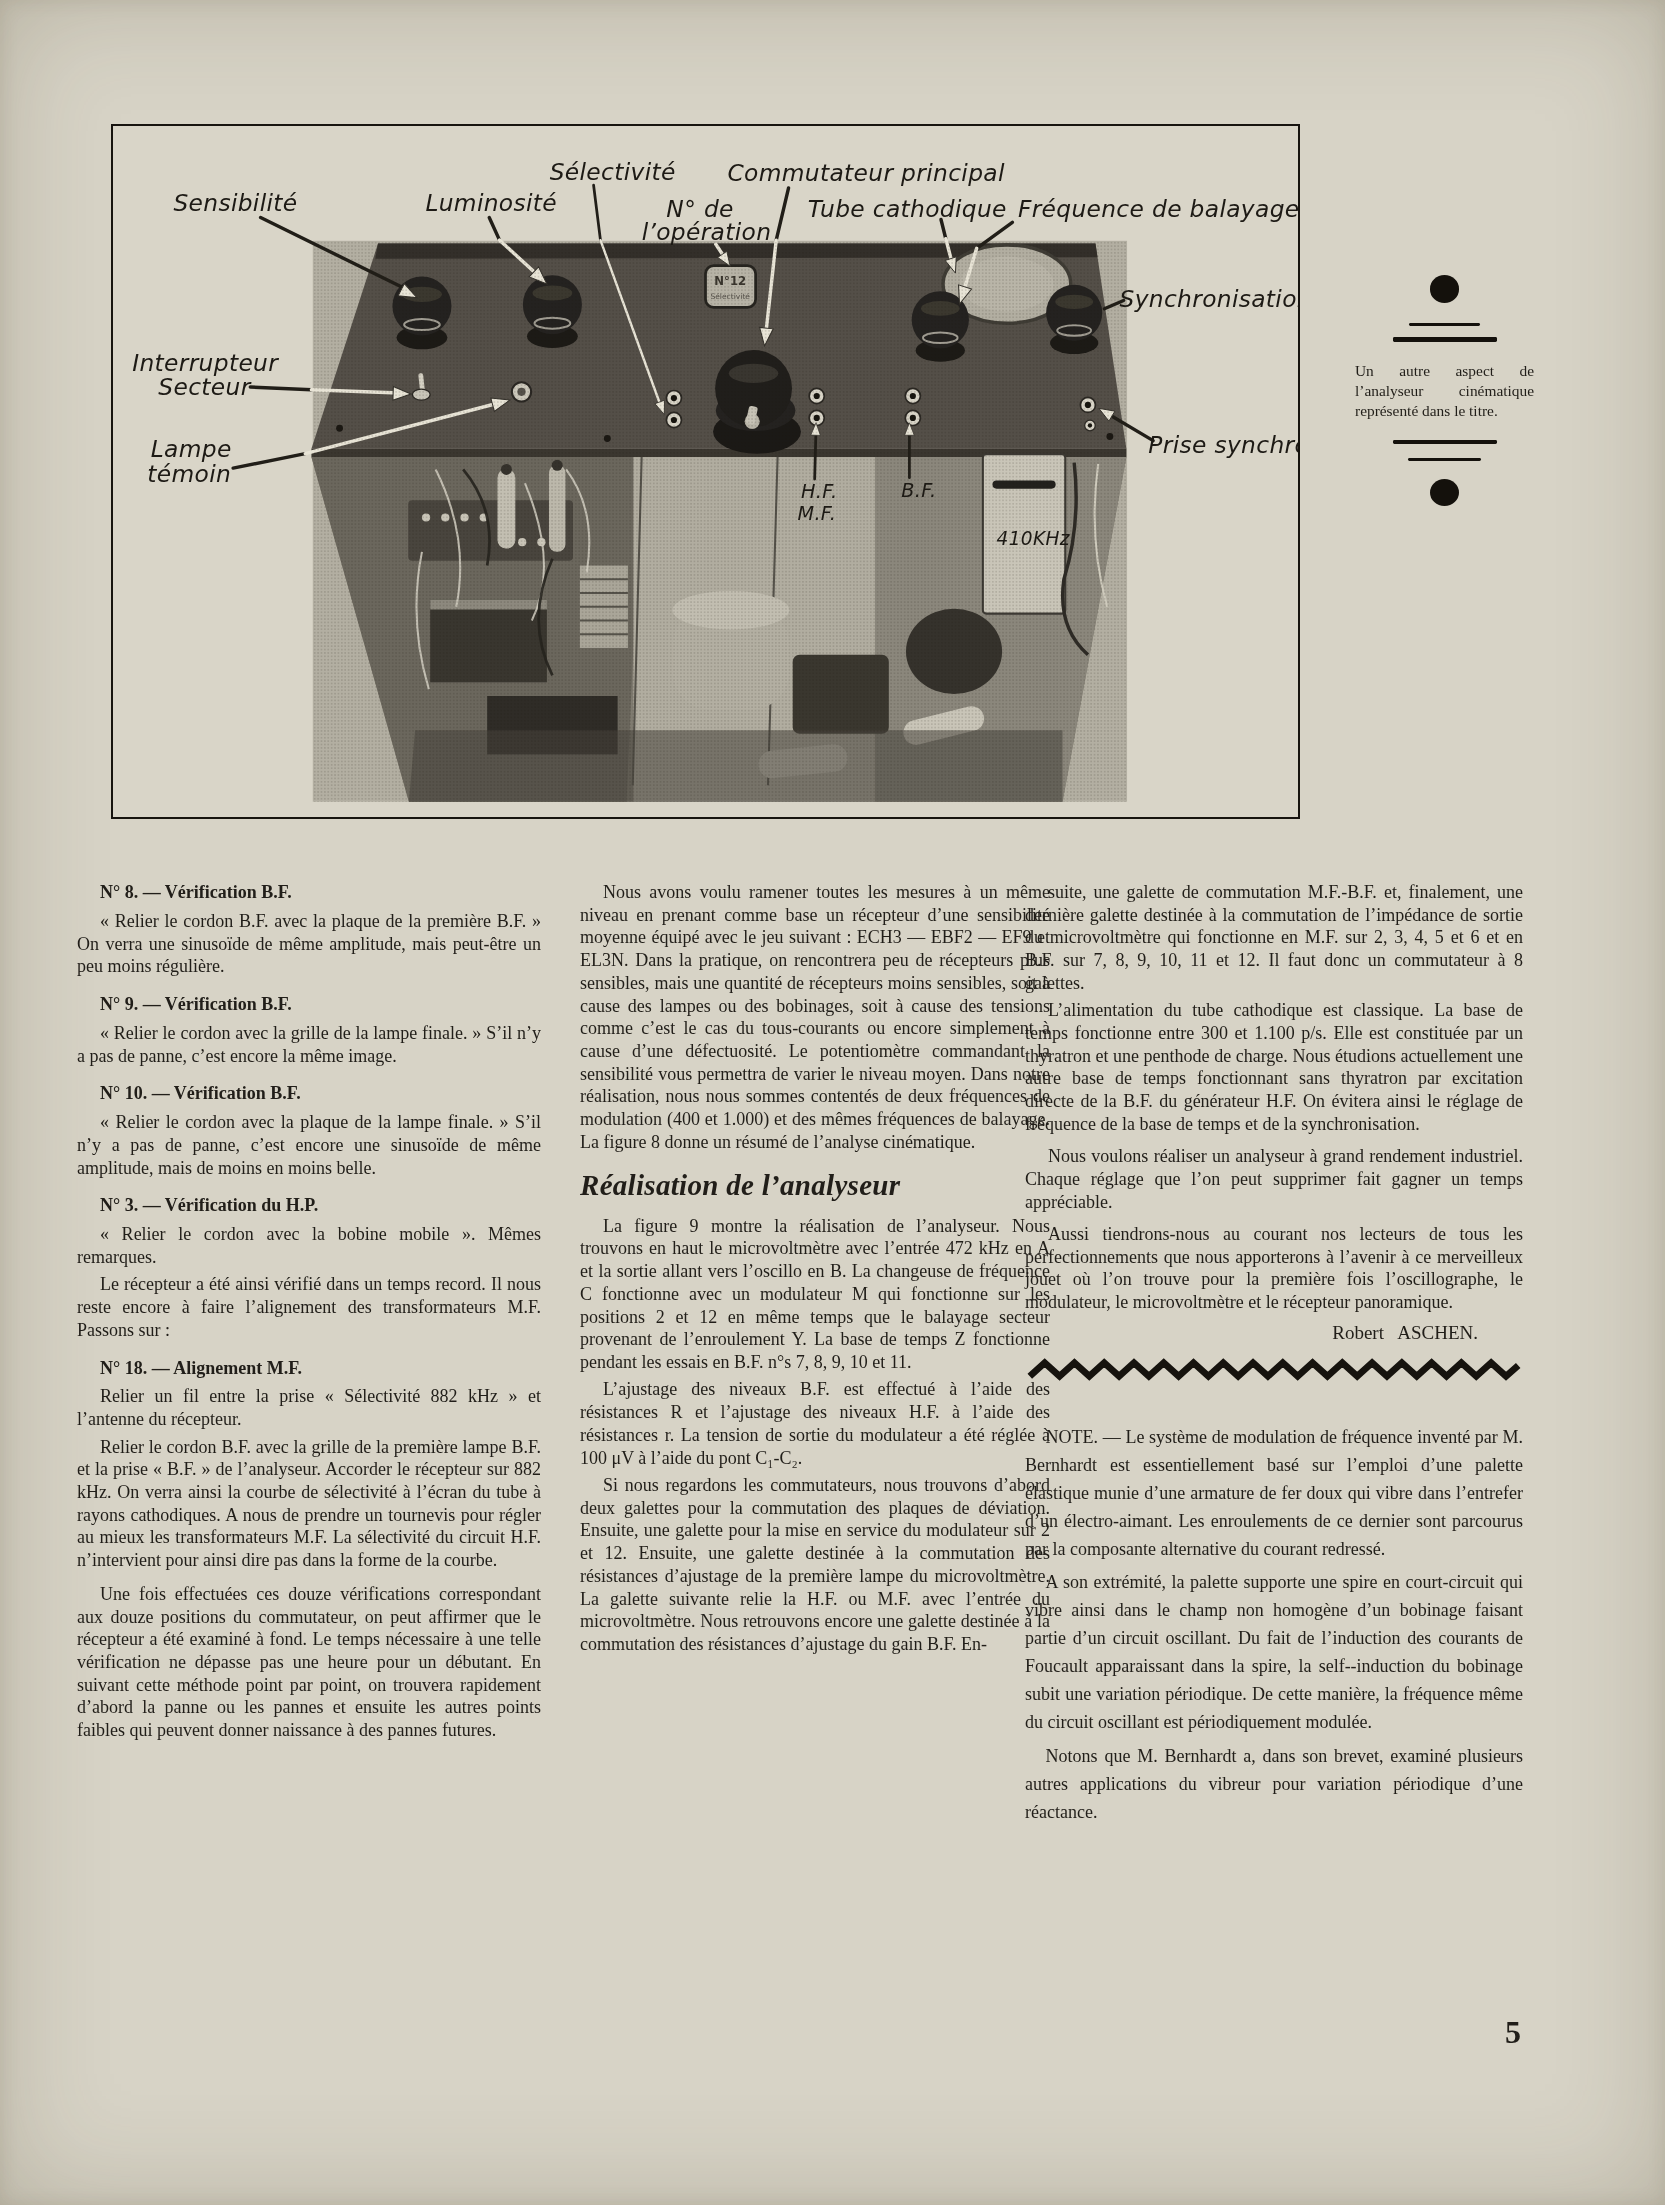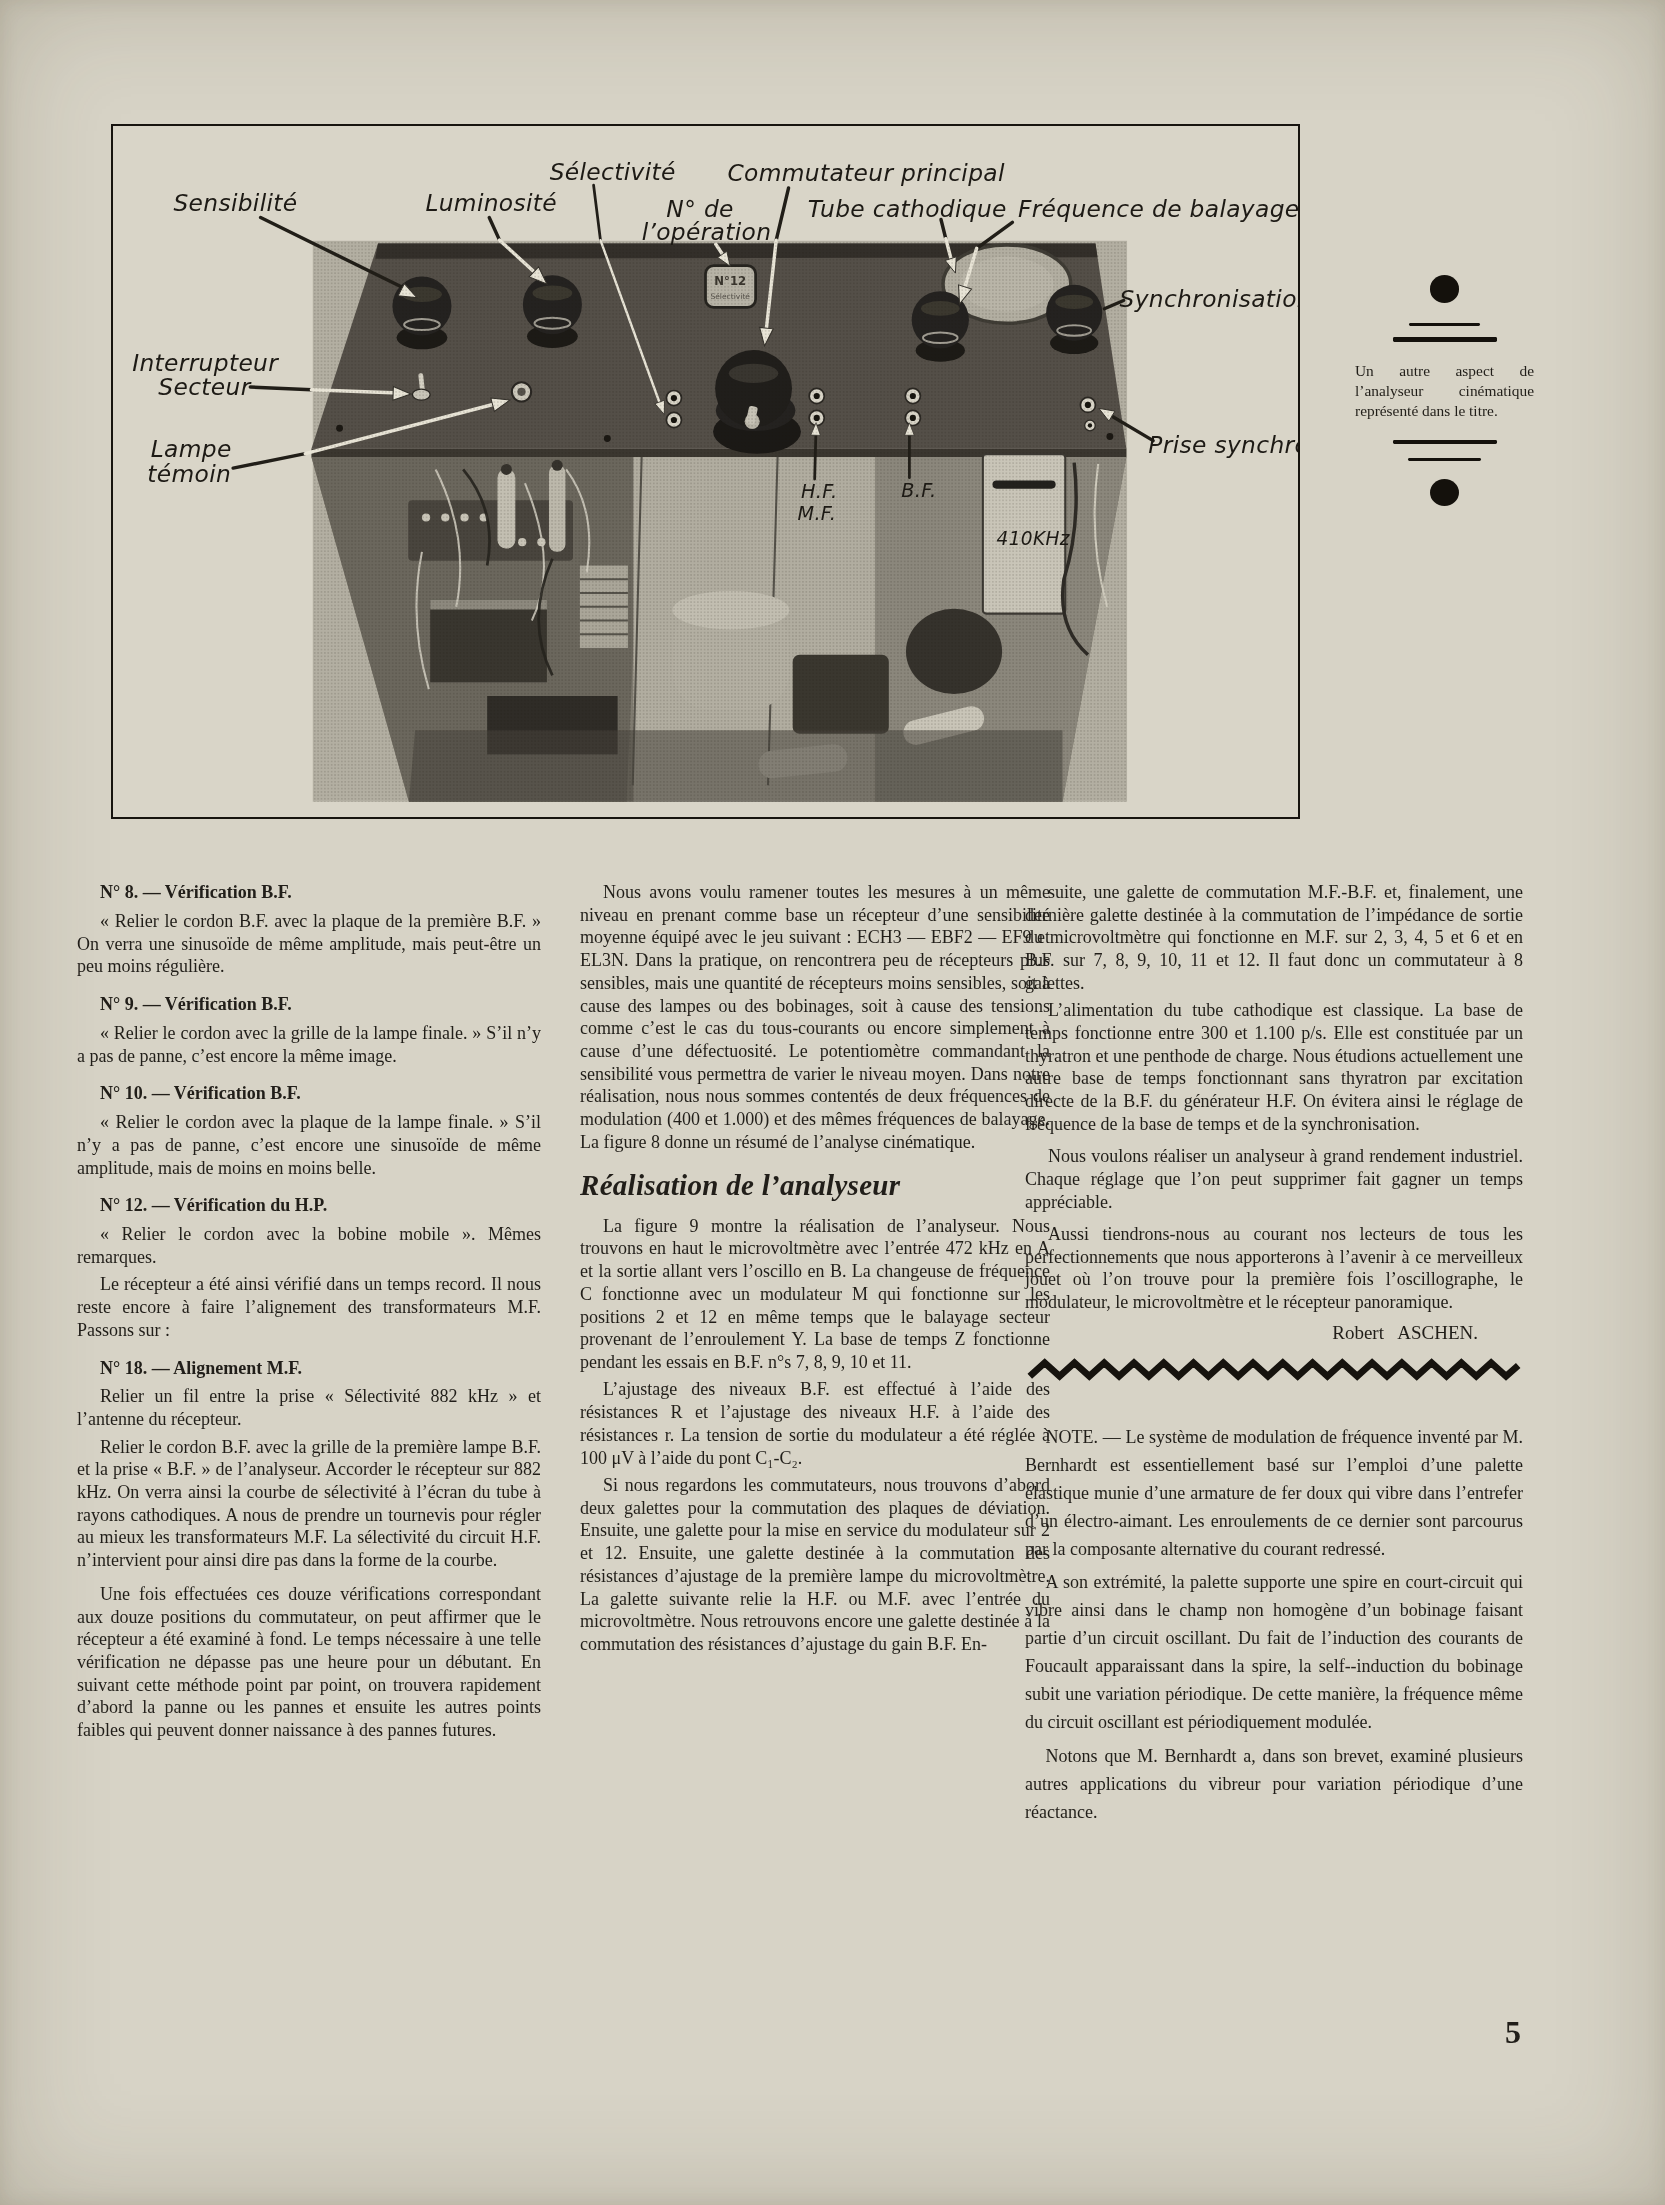--- a/index.html
+++ b/index.html
@@ -266,21 +266,21 @@
     <div class="sb-dot sb-dot2"></div>
   </div>
 
   <div class="col" style="left:77px;width:464px">
     <p class="h">N° 8. — Vérification B.F.</p>
     <p class="p">« Relier le cordon B.F. avec la plaque de la première B.F. » On verra une sinusoïde de même amplitude, mais peut-être un peu moins régulière.</p>
     <p class="h">N° 9. — Vérification B.F.</p>
     <p class="p">« Relier le cordon avec la grille de la lampe finale. » S’il n’y a pas de panne, c’est encore la même image.</p>
     <p class="h">N° 10. — Vérification B.F.</p>
     <p class="p">« Relier le cordon avec la plaque de la lampe finale. » S’il n’y a pas de panne, c’est encore une sinusoïde de même amplitude, mais de moins en moins belle.</p>
-    <p class="h">N° 12. — Vérification du H.P.</p>
+    <p class="h">N° 3. — Vérification du H.P.</p>
     <p class="p">« Relier le cordon avec la bobine mobile ». Mêmes remarques.</p>
     <p class="p">Le récepteur a été ainsi vérifié dans un temps record. Il nous reste encore à faire l’alignement des transformateurs M.F. Passons sur :</p>
     <p class="h">N° 18. — Alignement M.F.</p>
     <p class="p">Relier un fil entre la prise « Sélectivité 882 kHz » et l’antenne du récepteur.</p>
     <p class="p">Relier le cordon B.F. avec la grille de la première lampe B.F. et la prise « B.F. » de l’analyseur. Accorder le récepteur sur 882 kHz. On verra ainsi la courbe de sélectivité à l’écran du tube à rayons cathodiques. A nous de prendre un tournevis pour régler au mieux les transformateurs M.F. La sélectivité du circuit H.F. n’intervient pour ainsi dire pas dans la forme de la courbe.</p>
     <p class="p" style="margin-top:11px">Une fois effectuées ces douze vérifications correspondant aux douze positions du commutateur, on peut affirmer que le récepteur a été examiné à fond. Le temps nécessaire à une telle vérification ne dépasse pas une heure pour un débutant. En suivant cette méthode point par point, on trouvera rapidement d’abord la panne ou les pannes et ensuite les autres points faibles qui peuvent donner naissance à des pannes futures.</p>
   </div>
 
   <div class="col" style="left:580px;width:470px">
     <p class="p">Nous avons voulu ramener toutes les mesures à un même niveau en prenant comme base un récepteur d’une sensibilité moyenne équipé avec le jeu suivant : ECH3 — EBF2 — EF9 et EL3N. Dans la pratique, on rencontrera peu de récepteurs plus sensibles, mais une quantité de récepteurs moins sensibles, soit à cause des lampes ou des bobinages, soit à cause des tensions comme c’est le cas du tous-courants ou encore simplement à cause d’une défectuosité. Le potentiomètre commandant la sensibilité vous permettra de varier le niveau moyen. Dans notre réalisation, nous nous sommes contentés de deux fréquences de modulation (400 et 1.000) et des mêmes fréquences de balayage. La figure 8 donne un résumé de l’analyse cinématique.</p>

